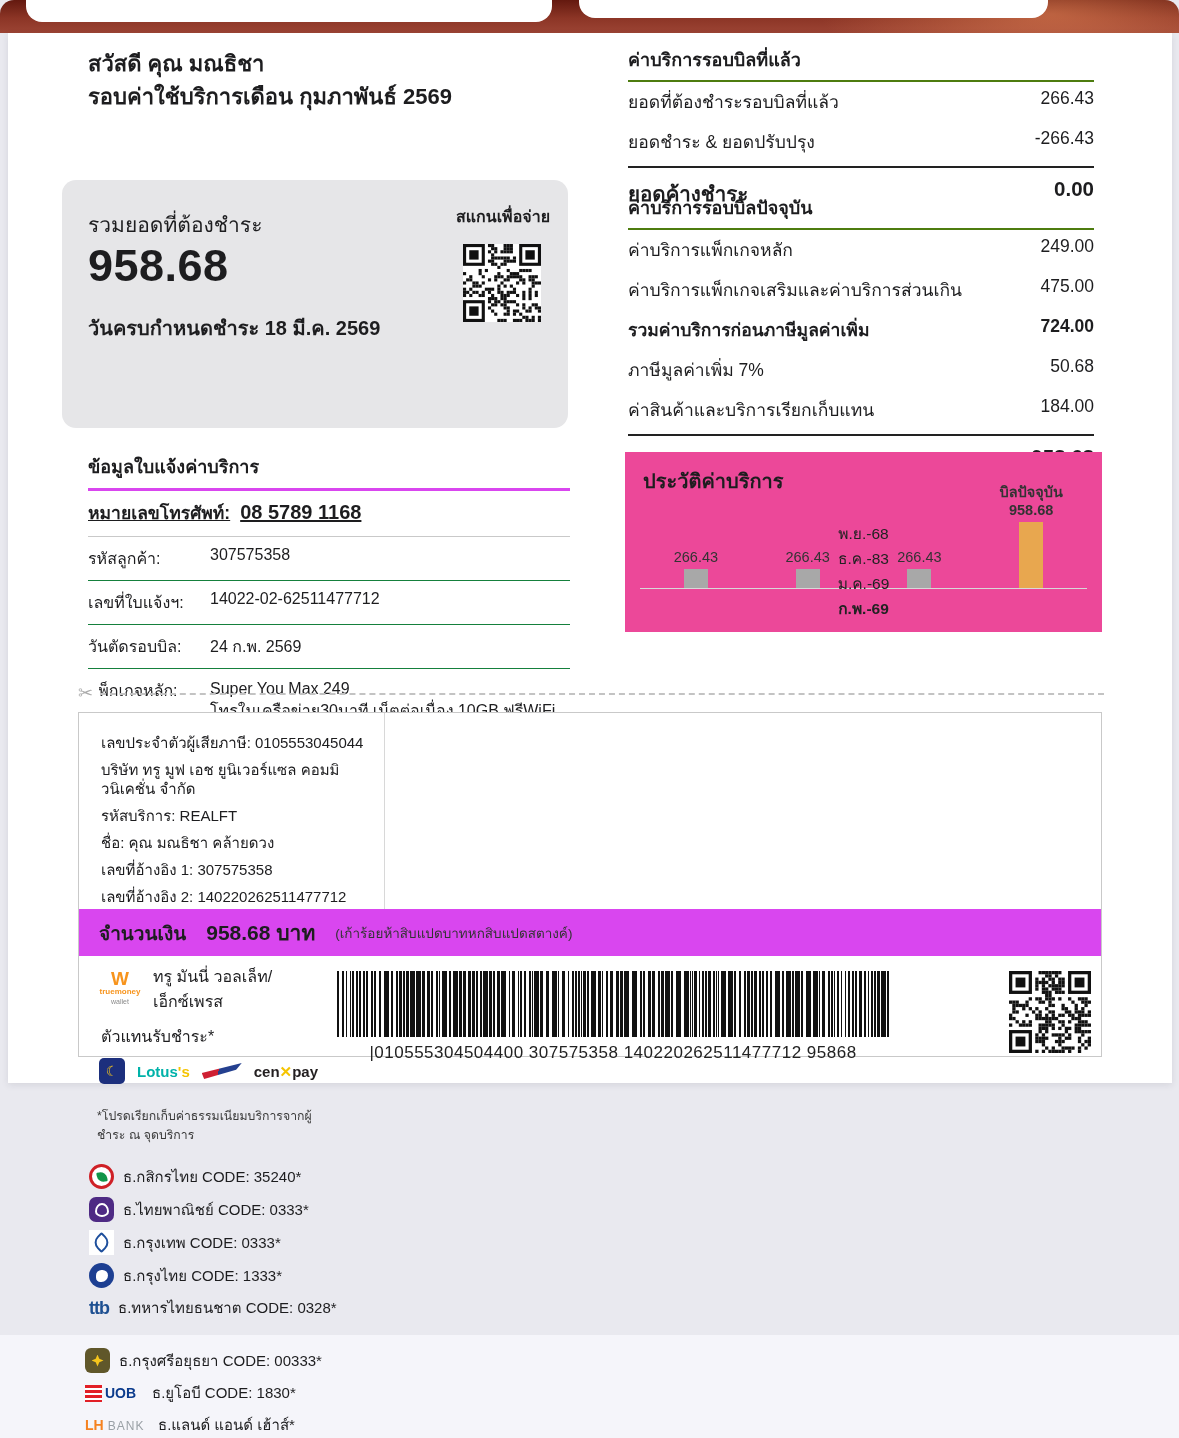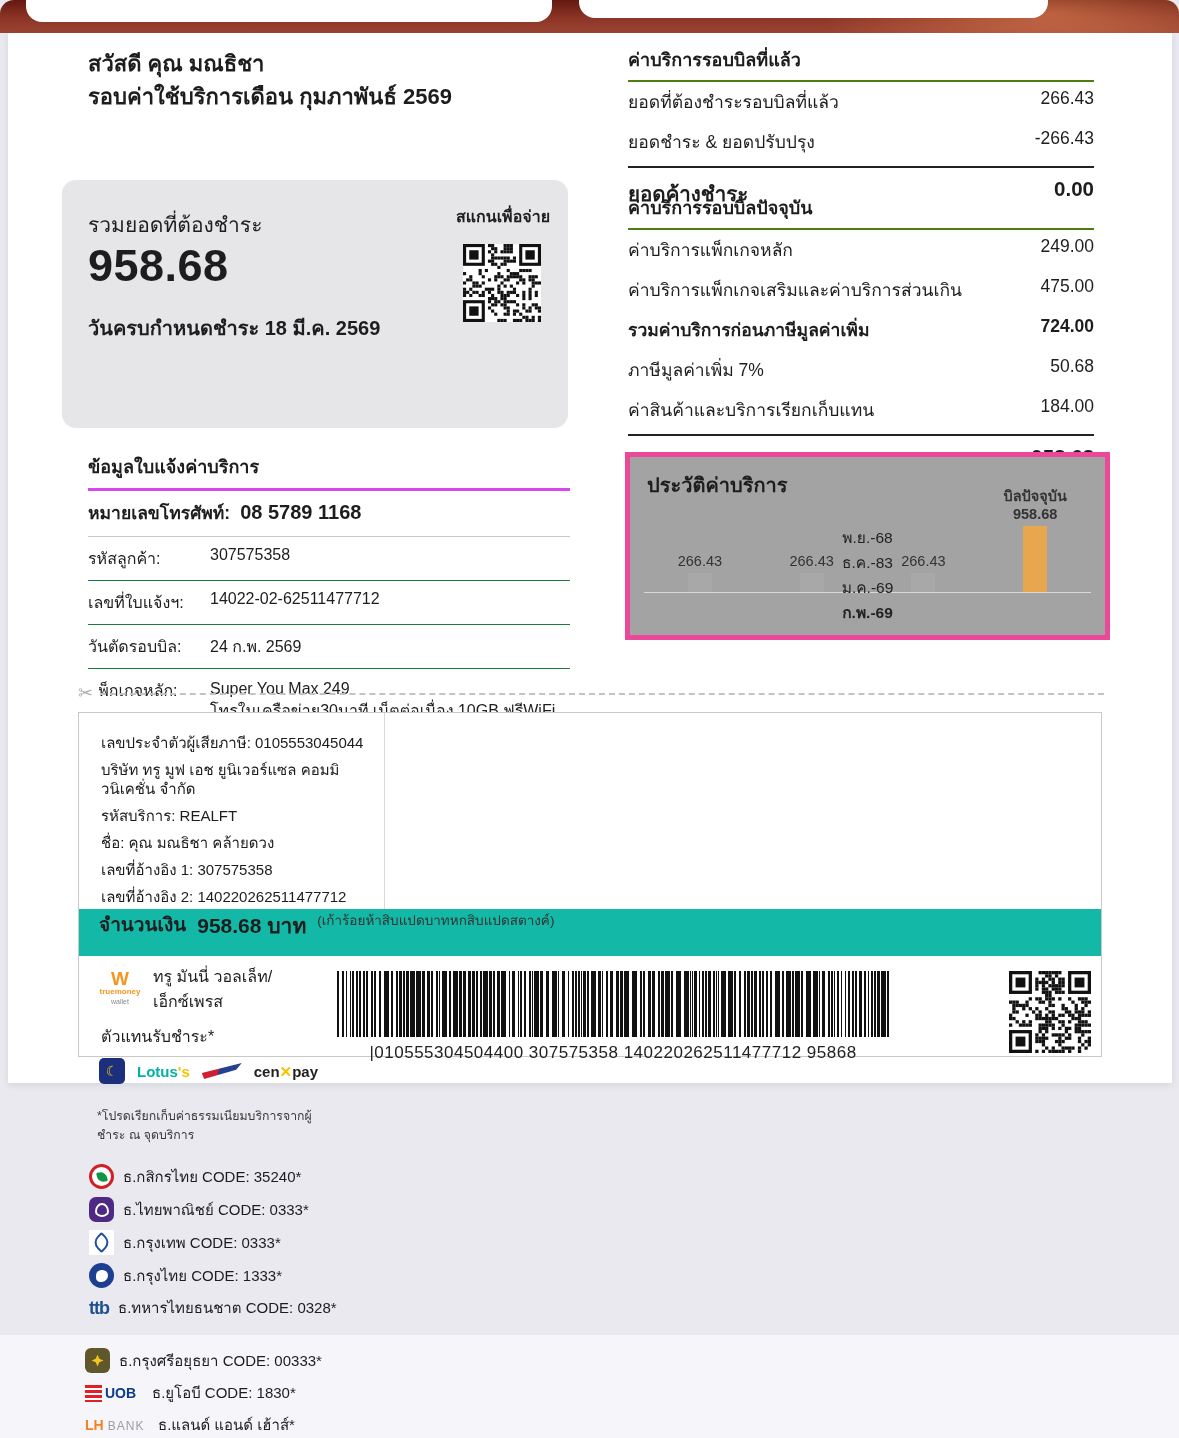--- a/index.html
+++ b/index.html
@@ -35,30 +35,30 @@
   .tbl-title{font-size:18px;font-weight:bold;padding-bottom:6px;border-bottom:2px solid #4d7c0f;}
   .trow{display:flex;justify-content:space-between;font-size:17.5px;padding:6px 0;}
   .trow.bold{font-weight:bold;}
   .total-line{border-top:2px solid #222;margin-top:4px;}
   .trow.total{font-size:20.5px;font-weight:bold;padding-top:9px;}
   .tbl-note{font-size:15px;color:#8f8f8f;margin-top:2px;}
 
   
   .billinfo{position:absolute;left:80px;top:419px;width:482px;}
   .bi-title{font-size:18px;font-weight:bold;padding-bottom:7px;border-bottom:3px solid #d946ef;}
-  .bi-phone{display:flex;align-items:baseline;gap:10px;padding:8px 0 9px;border-bottom:1px solid #c9c9c9;}
+  .bi-phone{display:flex;align-items:baseline;gap:10px;padding:8px 0 9px;border-bottom:1px solid #c9c9c9;text-decoration:underline;}
   .bi-phone .lab{font-size:17.5px;font-weight:bold;}
   .bi-phone .val{font-size:20px;font-weight:bold;}
   .bi-row{display:flex;padding:9px 0;border-bottom:1px solid #15803d;font-size:16px;}
   .bi-row .lab{width:122px;flex:none;}
   .bi-row.last{border-bottom:none;}
   .bi-row .pkg p{margin:0 0 1px;line-height:21px;}
 
   
-  .chartbox{position:absolute;left:617px;top:419px;width:475px;height:178px;border:5px solid #ec4899;background:#a3a3a3;}
+  .chartbox{position:absolute;left:617px;top:419px;width:475px;height:178px;border:1px solid #ec4899;background:#ec4899;}
   .chart-title{position:absolute;left:17px;top:12px;font-size:20px;font-weight:bold;}
   .chart-bars{position:absolute;left:14px;right:14px;top:30px;bottom:42px;display:flex;border-bottom:1px solid #d8d8d8;}
   .bar-group{flex:1;display:flex;flex-direction:column;align-items:center;justify-content:flex-end;}
   .bar-top{font-size:14.5px;color:#333;margin-bottom:3px;text-align:center;line-height:18px;}
   .bar-top .cur1{font-weight:bold;}
   .bar-top .cur0{font-weight:bold;}
   .bar{width:24px;background:#a8a8a8;}
   .bar.current{background:#e8a74f;}
   .chart-x{position:absolute;left:14px;right:14px;bottom:10px;display:flex;flex-direction:column;}
   .chart-x span{flex:1;text-align:center;font-size:15.5px;color:#222;}
@@ -112,21 +112,21 @@
   .ic-uob .t{font-size:14px;font-weight:800;color:#0b3b8c;}
   .ic-lh{width:64px;line-height:11px;}
   .ic-lh .lh{font-size:14px;font-weight:800;color:#f58220;}
   .ic-lh .bk{font-size:12px;color:#9aa0a6;letter-spacing:1px;}
   .ic-gsb{border-radius:6px;background:#e91f8e;}
   .ic-gsb i{width:11px;height:6px;background:#fff;border-radius:3px;transform:rotate(-15deg);}
   .ic-baac{border-radius:8px;background:#24388f;}
   .ic-baac i{width:12px;height:12px;background:#f2c230;border-radius:50%;}
 
   
-  .amount-strip{position:absolute;left:0;top:196px;width:100%;height:47px;background:#14b8a6;display:flex;padding-left:20px;box-sizing:border-box;gap:11px;}
+  .amount-strip{position:absolute;left:0;top:196px;width:100%;height:47px;background:#d946ef;display:flex;align-items:center;padding-left:20px;box-sizing:border-box;gap:20px;}
   .amt-lab{font-size:19px;font-weight:bold;}
   .amt-val{font-size:21px;font-weight:bold;}
   .amt-words{font-size:13.5px;color:#333;}
   .barcode-wrap{position:absolute;left:258px;top:258px;width:552px;height:66px;}
   .barcode-num{position:absolute;left:258px;top:330px;width:552px;text-align:center;font-size:17px;color:#222;letter-spacing:.5px;}
   .pay-qr{position:absolute;left:930px;top:258px;width:82px;height:82px;}
 </style>
 </head>
 <body>
 

